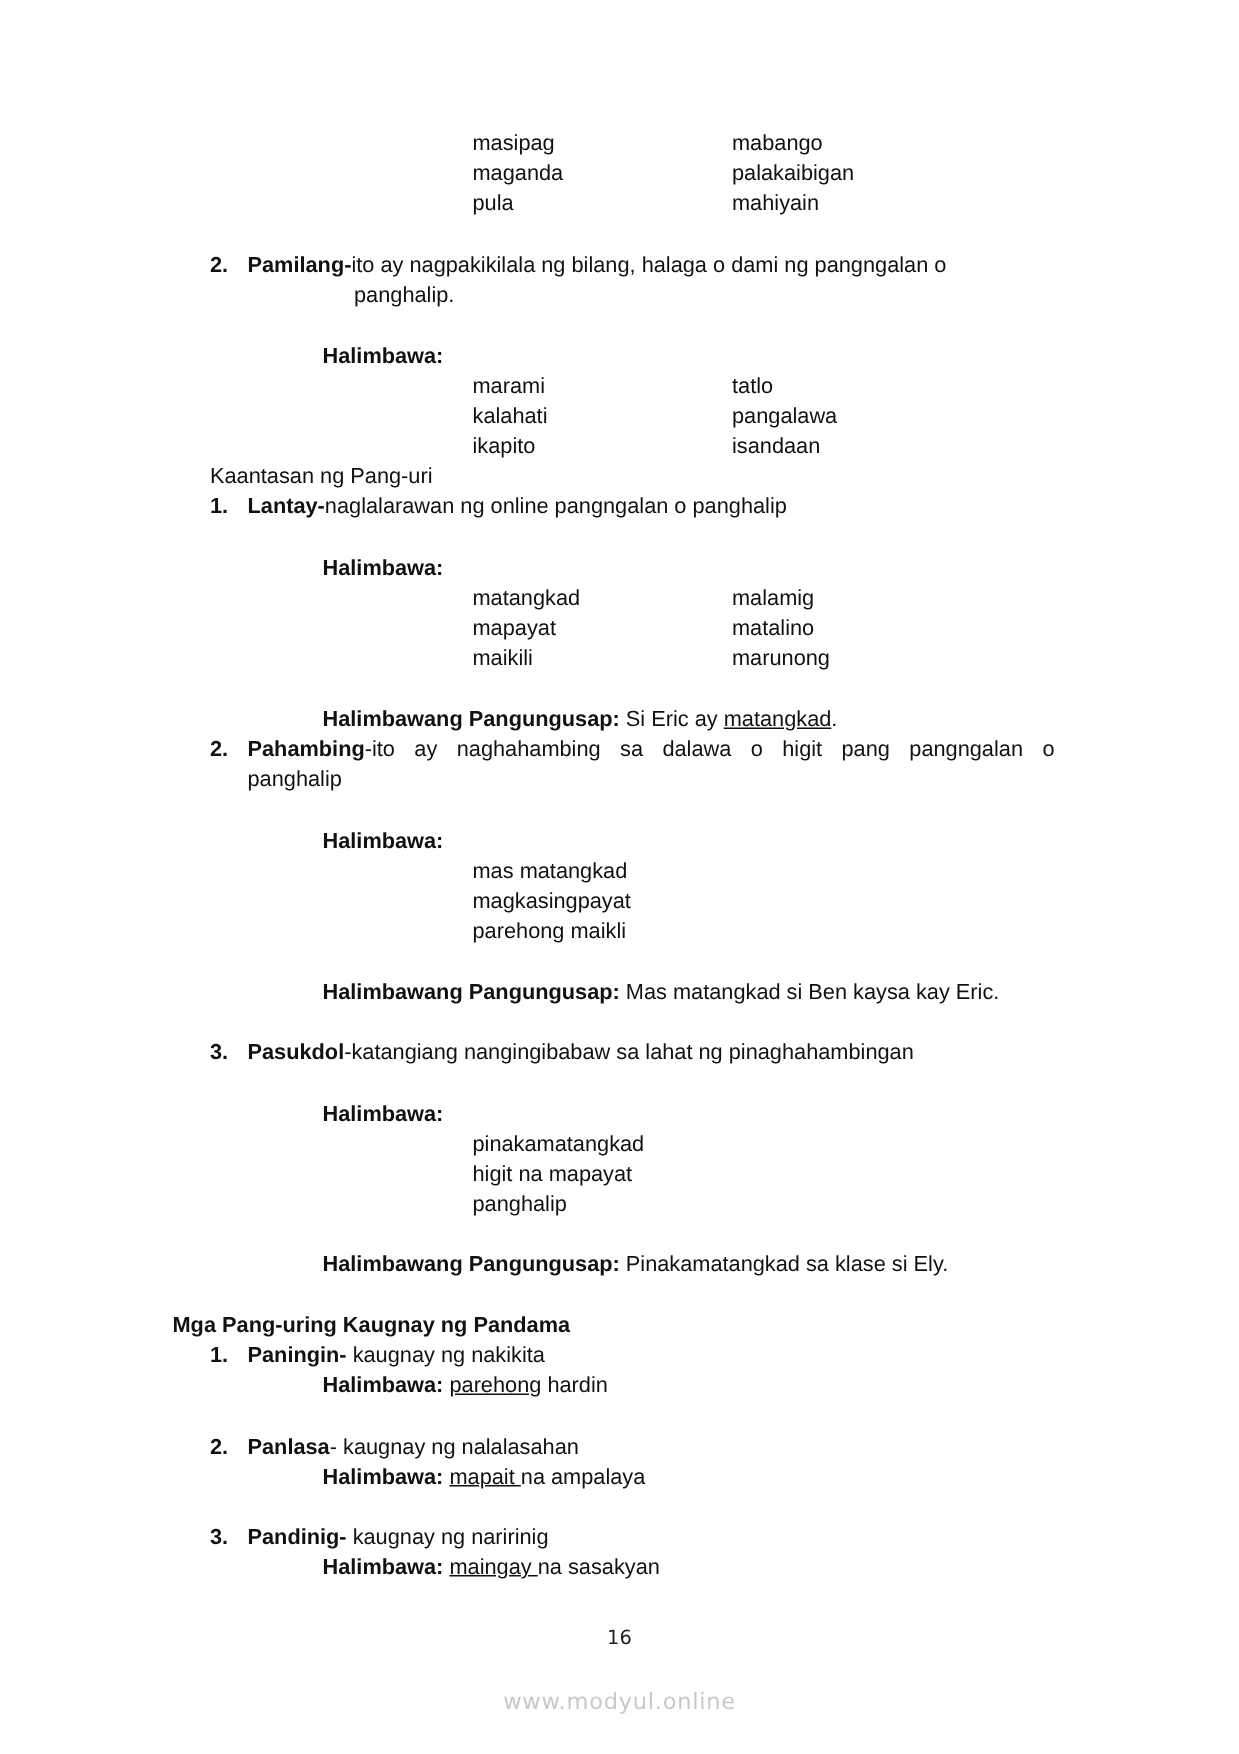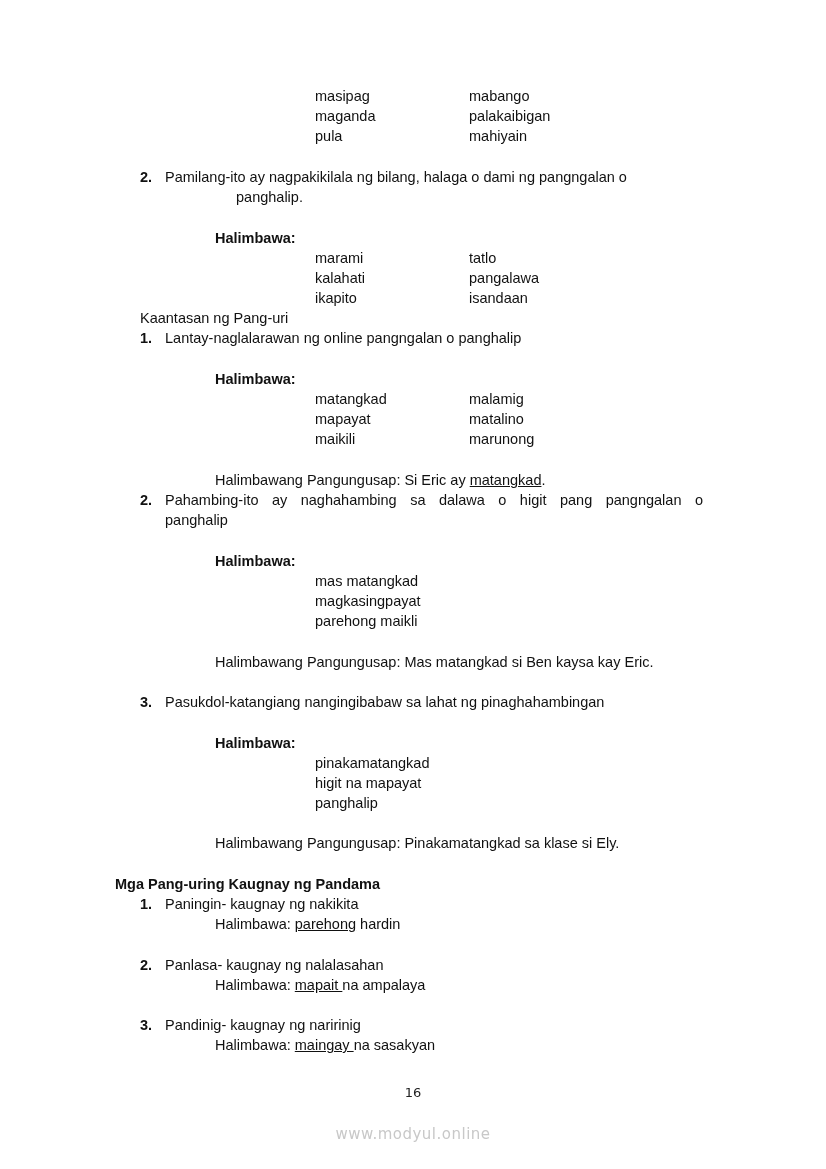--- a/index.html
+++ b/index.html
@@ -1,24 +1,24 @@
 <!DOCTYPE html>
 <html><head>
   <meta charset="utf-8">
   <style>
     html, body { margin: 0; padding: 0; background: #ffffff; }
     body {
       width: 826px; height: 1169px; position: relative; overflow: hidden;
       font-family: "Liberation Sans", sans-serif; font-size: 14.5px; color: #111;
     }
     .abs { position: absolute; white-space: nowrap; line-height: 20px; }
-    b { font-weight: normal; }
+    b { font-weight: bold; }
     .u { text-decoration: underline; }
     .col1 { left: 315px; }
-    .col2 { left: 469px; }
+    .col2 { left: 488px; }
     .num { left: 140px; font-weight: bold; }
     .item { left: 165px; }
     .hal { left: 215px; font-weight: bold; }
     .justify { width: 538px; text-align: justify; text-align-last: justify; word-spacing: 6px; }
     .pagenum { left: 0; width: 826px; text-align: center; font-family: "DejaVu Sans", sans-serif; font-size: 13px; color: #222; }
     .watermark { left: 0; width: 826px; text-align: center; font-family: "DejaVu Sans", sans-serif; font-size: 15px; color: #c8c8c8; letter-spacing: 0.5px; }
   </style>
 </head>
 <body>
 

